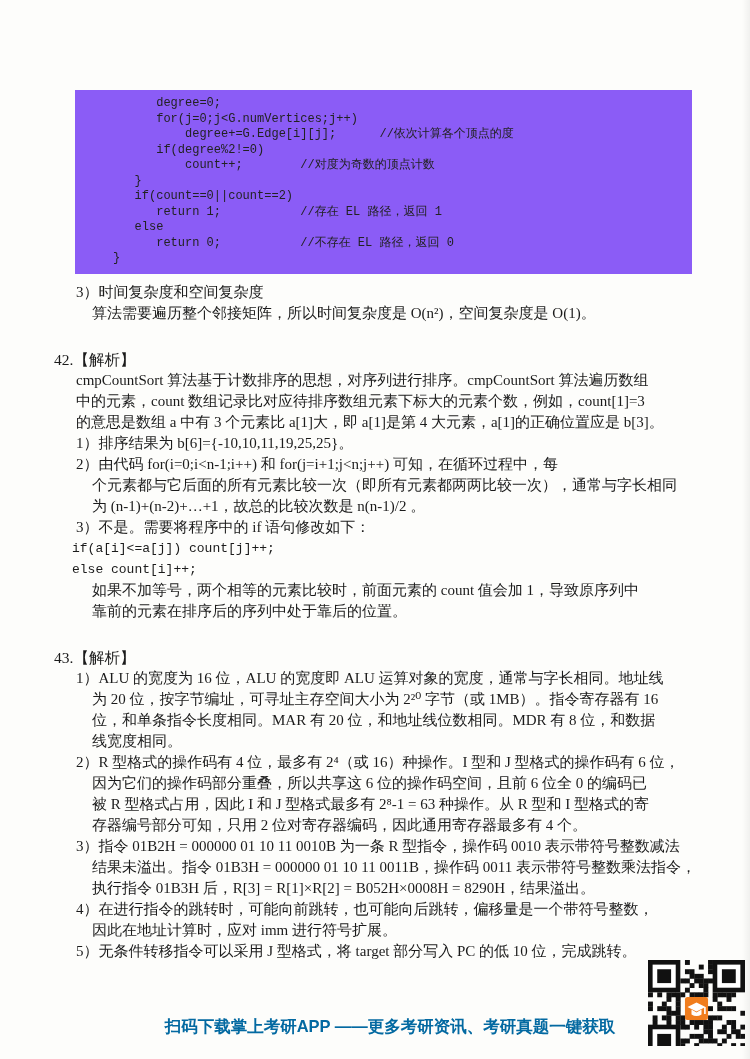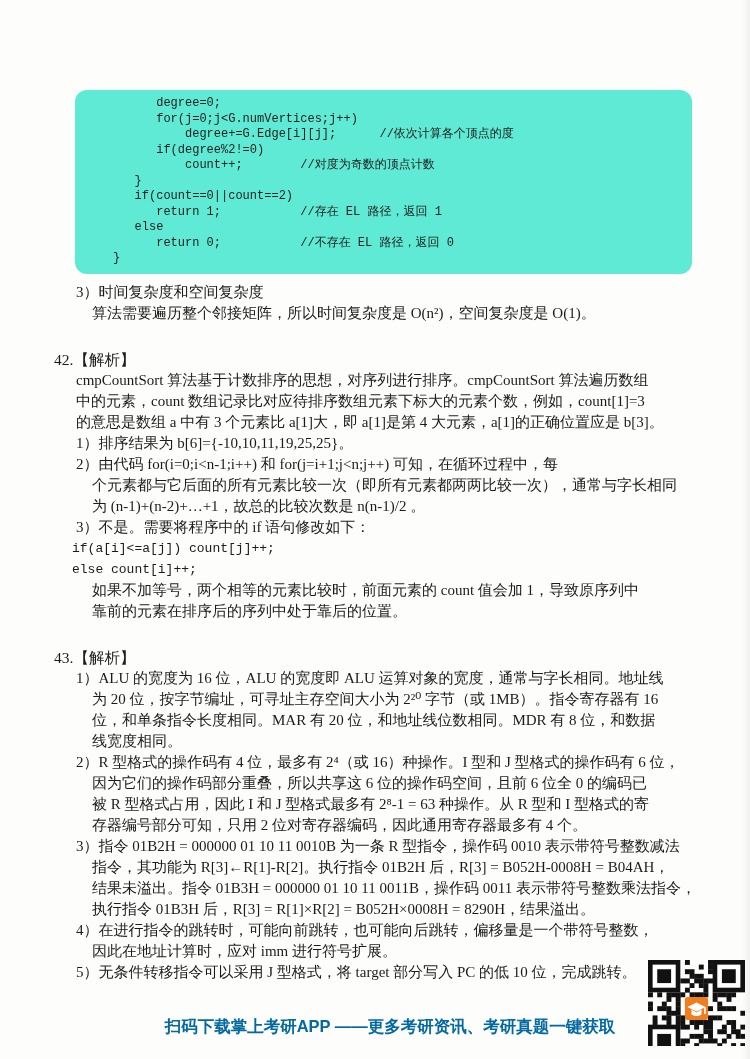--- a/index.html
+++ b/index.html
@@ -10,22 +10,22 @@
   }
   body::after{ 
     content:"";position:absolute;top:0;right:0;width:8px;height:100%;
     background:linear-gradient(to right,rgba(0,0,0,0),rgba(0,0,0,0.05));
     pointer-events:none;
   }
   .content{padding-top:90px;}
   pre.codeblock{
     font-family:"Liberation Mono","DejaVu Sans Mono",monospace;
     font-size:12px;line-height:15.5px;white-space:pre;
-    background:#5eead4;color:#222;
-    margin:0 58px 8px 75px;padding:6px 6px 7px 38px;border-radius:12px;
+    background:#8b5cf6;color:#222;
+    margin:0 58px 8px 75px;padding:6px 6px 7px 38px;
   }
   pre.codeblock .codeline{min-height:15.5px;}
   .line{font-size:15px;line-height:21px;white-space:nowrap;min-height:21px;}
   .t-p,.t-item{padding-left:76px;}
   .t-cont{padding-left:92px;}
   .t-code{
     padding-left:72px;
     font-family:"Liberation Mono","DejaVu Sans Mono",monospace;
     font-size:13px;
   }
@@ -85,21 +85,20 @@
     <div>
         <div class="line t-item">1）ALU 的宽度为 16 位，ALU 的宽度即 ALU 运算对象的宽度，通常与字长相同。地址线</div>
         <div class="line t-cont">为 20 位，按字节编址，可寻址主存空间大小为 2²⁰ 字节（或 1MB）。指令寄存器有 16</div>
         <div class="line t-cont">位，和单条指令长度相同。MAR 有 20 位，和地址线位数相同。MDR 有 8 位，和数据</div>
         <div class="line t-cont">线宽度相同。</div>
         <div class="line t-item">2）R 型格式的操作码有 4 位，最多有 2⁴（或 16）种操作。I 型和 J 型格式的操作码有 6 位，</div>
         <div class="line t-cont">因为它们的操作码部分重叠，所以共享这 6 位的操作码空间，且前 6 位全 0 的编码已</div>
         <div class="line t-cont">被 R 型格式占用，因此 I 和 J 型格式最多有 2⁸-1 = 63 种操作。从 R 型和 I 型格式的寄</div>
         <div class="line t-cont">存器编号部分可知，只用 2 位对寄存器编码，因此通用寄存器最多有 4 个。</div>
         <div class="line t-item">3）指令 01B2H = 000000 01 10 11 0010B 为一条 R 型指令，操作码 0010 表示带符号整数减法</div>
-        <div class="line t-cont">指令，其功能为 R[3]←R[1]-R[2]。执行指令 01B2H 后，R[3] = B052H-0008H = B04AH，</div>
         <div class="line t-cont">结果未溢出。指令 01B3H = 000000 01 10 11 0011B，操作码 0011 表示带符号整数乘法指令，</div>
         <div class="line t-cont">执行指令 01B3H 后，R[3] = R[1]×R[2] = B052H×0008H = 8290H，结果溢出。</div>
         <div class="line t-item">4）在进行指令的跳转时，可能向前跳转，也可能向后跳转，偏移量是一个带符号整数，</div>
         <div class="line t-cont">因此在地址计算时，应对 imm 进行符号扩展。</div>
         <div class="line t-item">5）无条件转移指令可以采用 J 型格式，将 target 部分写入 PC 的低 10 位，完成跳转。</div>
       </div>
   </div>
 
 </div>
 

